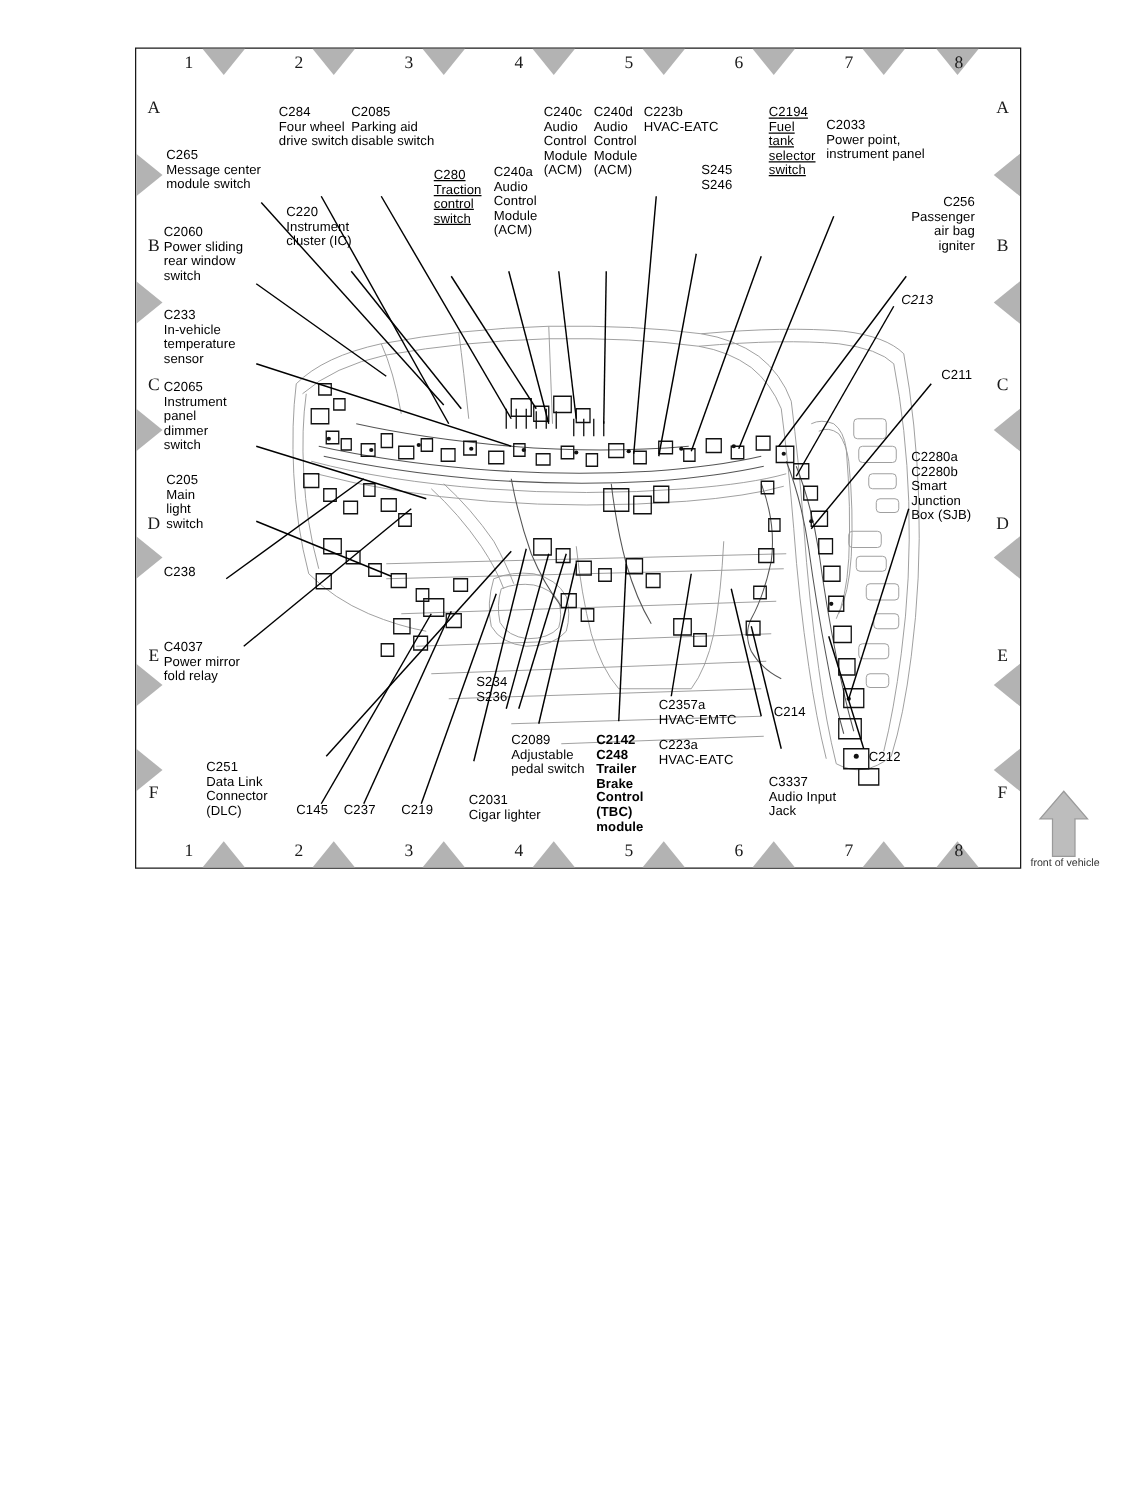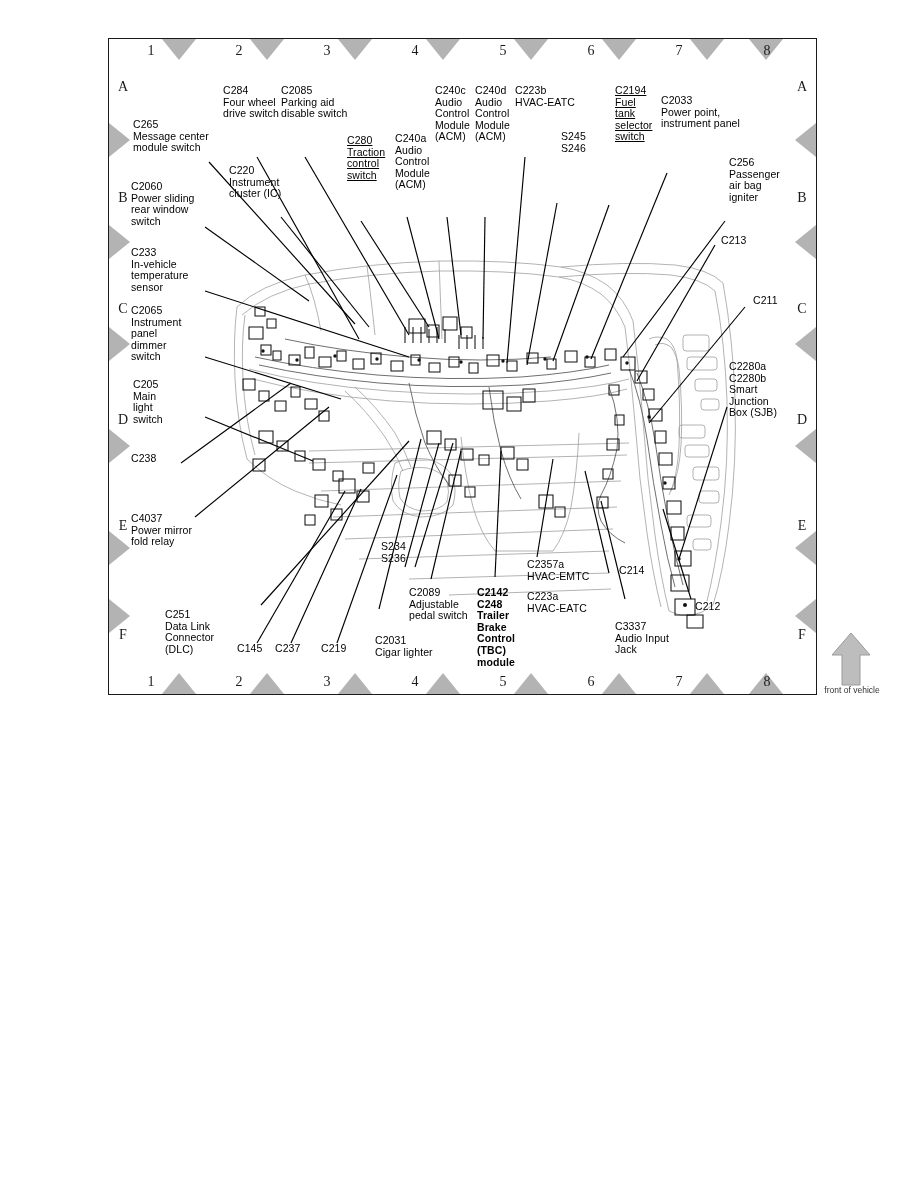--- a/index.html
+++ b/index.html
@@ -432,25 +432,25 @@
     <div class="lbl" style="left:452px;top:92px;">S245
 S246</div>
     <div class="lbl" style="left:506px;top:46px;text-decoration:underline;">C2194
 Fuel
 tank
 selector
 switch</div>
     <div class="lbl" style="left:552px;top:56px;">C2033
 Power point,
 instrument panel</div>
-    <div class="lbl" style="left:620px;top:118px;">C256
+    <div class="lbl" style="left:620px;top:118px;text-align:right;">C256
 Passenger
 air bag
 igniter</div>
-    <div class="lbl" style="left:612px;top:196px;">C213</div>
+    <div class="lbl" style="left:612px;top:196px;font-style:italic;">C213</div>
     <div class="lbl" style="left:644px;top:256px;">C211</div>
     <div class="lbl" style="left:620px;top:322px;">C2280a
 C2280b
 Smart
 Junction
 Box (SJB)</div>
 
     <div class="lbl" style="left:128px;top:604px;">C145</div>
     <div class="lbl" style="left:166px;top:604px;">C237</div>
     <div class="lbl" style="left:212px;top:604px;">C219</div>

